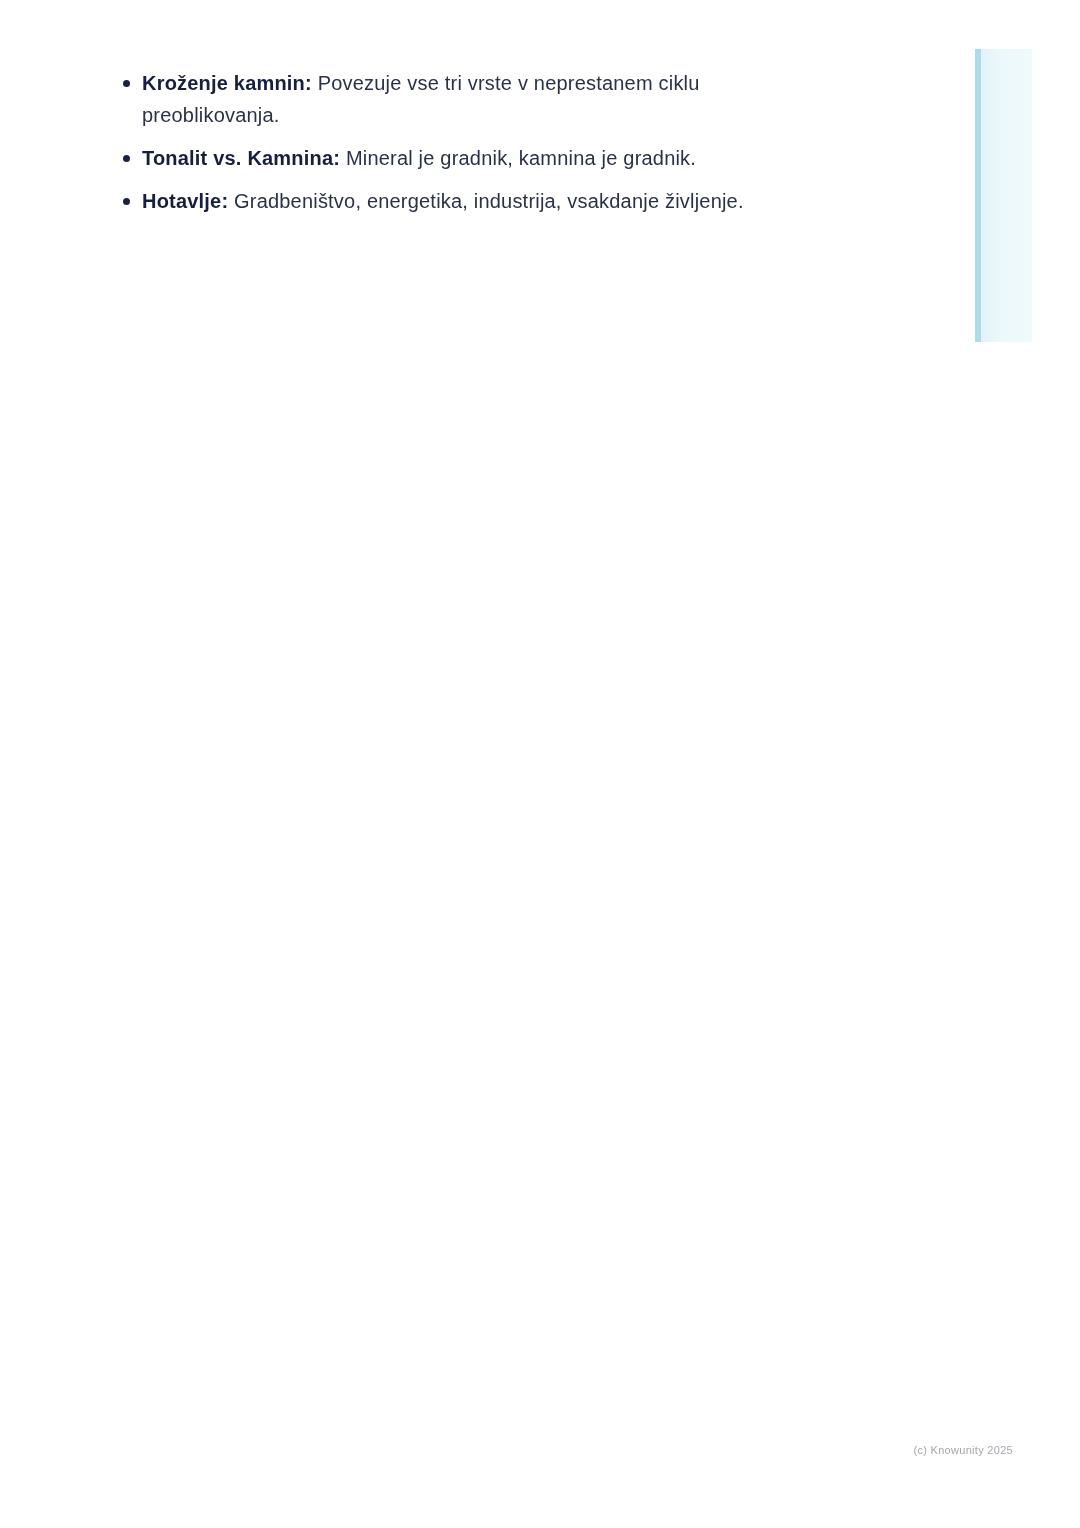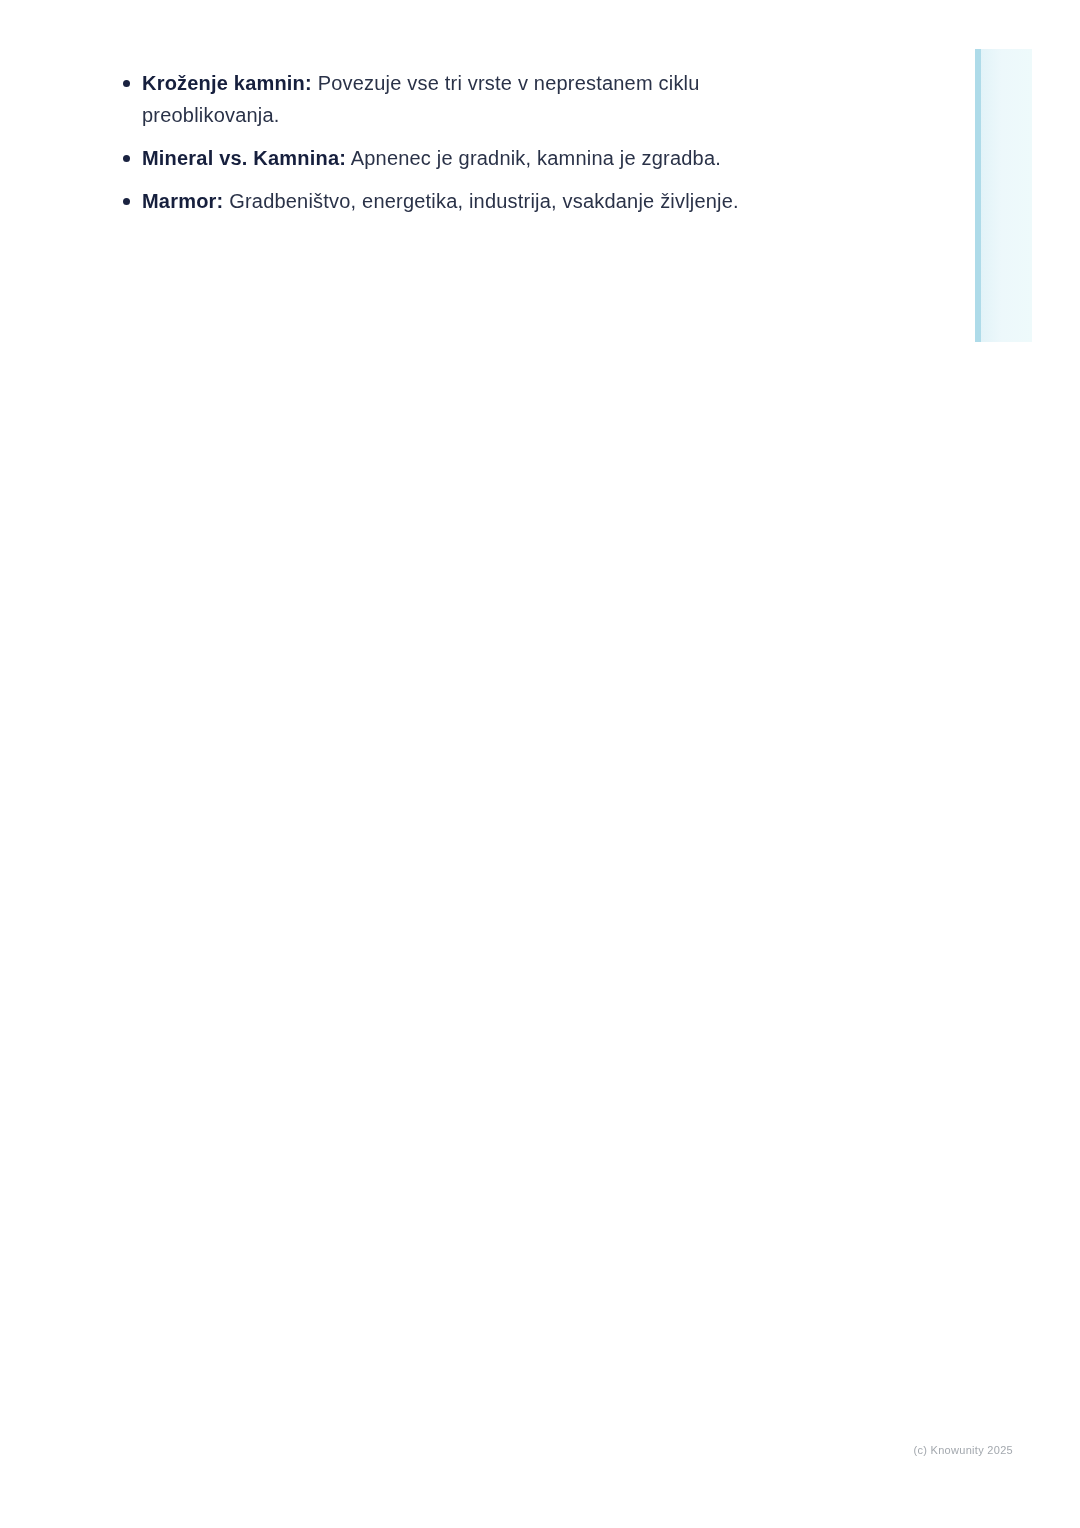--- a/index.html
+++ b/index.html
@@ -98,29 +98,29 @@
       <div class="item-text">
         <strong>Kroženje kamnin:</strong>
         <span class="rest">Povezuje vse tri vrste v neprestanem ciklu
 preoblikovanja.</span>
       </div>
     </li>
 
     <li>
       <span class="bullet-dot"></span>
       <div class="item-text">
-        <strong>Mineral vs. Kamnina:</strong>
-        <span class="rest">Apnenec je gradnik, kamnina je zgradba.</span>
+        <strong>Tonalit vs. Kamnina:</strong>
+        <span class="rest">Mineral je gradnik, kamnina je gradnik.</span>
       </div>
     </li>
 
     <li>
       <span class="bullet-dot"></span>
       <div class="item-text">
-        <strong>Marmor:</strong>
+        <strong>Hotavlje:</strong>
         <span class="rest">Gradbeništvo, energetika, industrija, vsakdanje življenje.</span>
       </div>
     </li>
 
 
   </ul>
 
   <div class="footer">(c) Knowunity 2025</div>
 
 </div>

